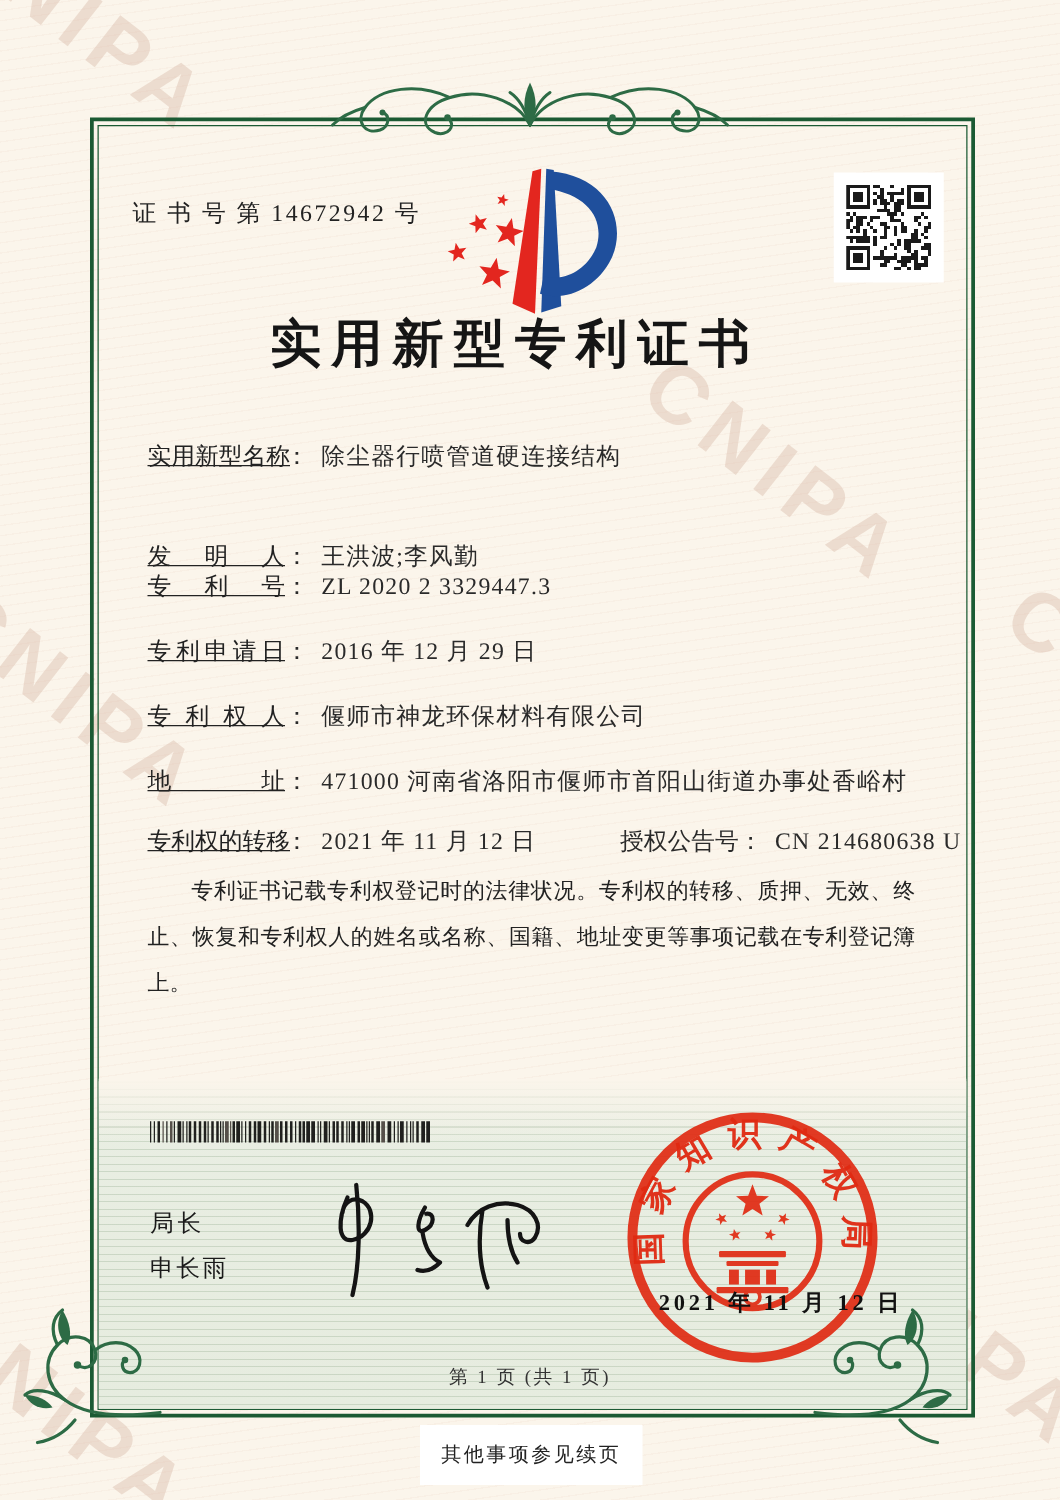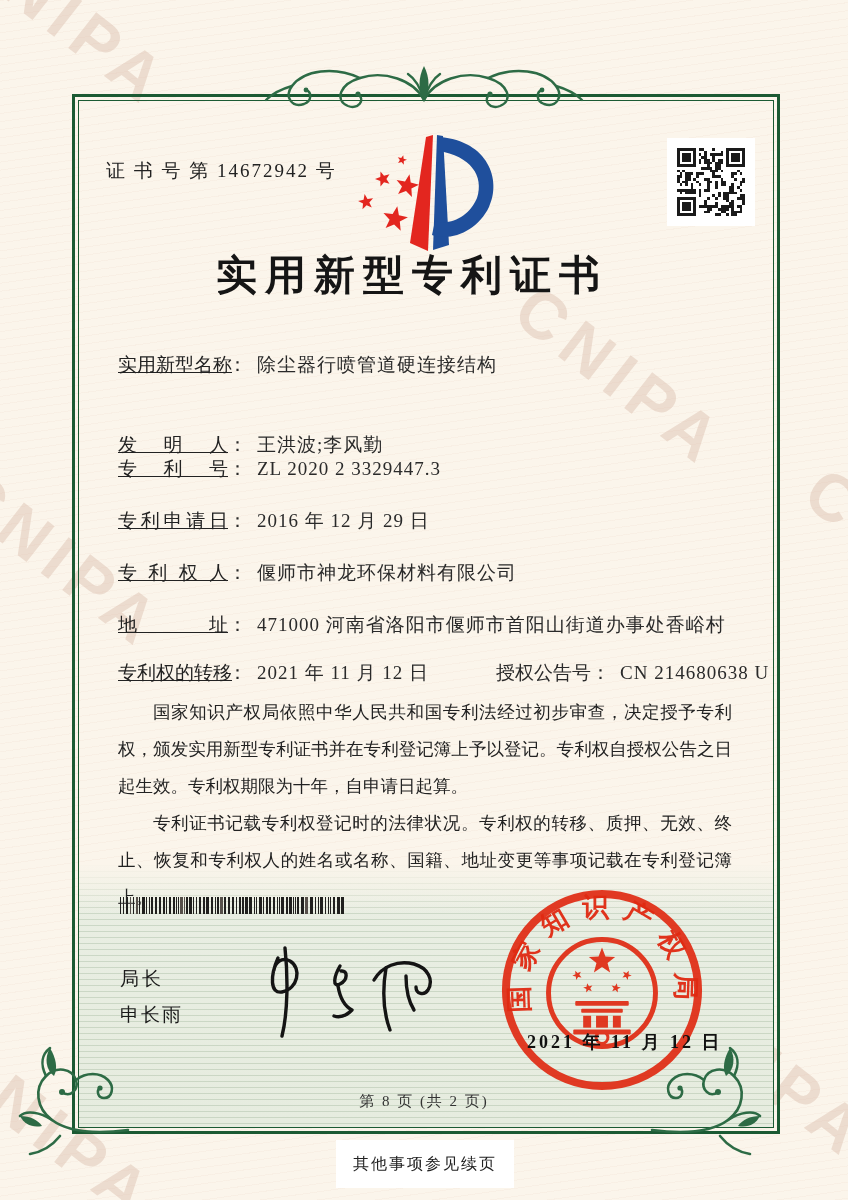--- a/index.html
+++ b/index.html
@@ -476,21 +476,20 @@
   <span class="field-label">地址</span><span class="field-colon">：</span><span class="field-value">471000 河南省洛阳市偃师市首阳山街道办事处香峪村</span>
 </div>
 <div class="field-row" style="top:660px;">
   <span class="field-label">专利权的转移</span><span class="field-colon">：</span><span class="field-value">2021 年 11 月 12 日</span>
   <span class="grant-no-group">
     <span>授权公告号</span><span class="field-colon">：</span><span class="field-value">CN 214680638 U</span>
   </span>
 </div>
 
 <div class="paragraphs">
-  <p>国家知识产权局依照中华人民共和国专利法经过初步审查，决定授予专利权，颁发实用新型专利证书并在专利登记簿上予以登记。专利权自授权公告之日起生效。专利权期限为十年，自申请日起算。</p>
   <p>专利证书记载专利权登记时的法律状况。专利权的转移、质押、无效、终止、恢复和专利权人的姓名或名称、国籍、地址变更等事项记载在专利登记簿上。</p>
 </div>
 
 <div class="barcode" id="barcode">
     <div style="width: 1px; margin-right: 2px; background: rgb(32, 32, 30);"></div>
     <div style="width: 1px; margin-right: 2px; background: rgb(32, 32, 30);"></div>
     <div style="width: 2px; margin-right: 2px; background: rgb(32, 32, 30);"></div>
     <div style="width: 1px; margin-right: 2px; background: rgb(86, 80, 74);"></div>
     <div style="width: 1px; margin-right: 2px; background: rgb(32, 32, 30);"></div>
     <div style="width: 2px; margin-right: 1px; background: rgb(86, 80, 74);"></div>
@@ -592,14 +591,14 @@
     <rect x="84" y="124" width="42" height="4" rx="1"></rect>
     <rect x="86" y="131" width="8" height="12"></rect>
     <rect x="99" y="131" width="12" height="12"></rect>
     <rect x="116" y="131" width="8" height="12"></rect>
     <rect x="76" y="145" width="58" height="5" rx="1"></rect>
     <circle cx="105" cy="153" r="6" fill="none" stroke="#e02a12" stroke-width="3"></circle>
   </g>
 </svg>
 <div class="seal-date">2021 年 11 月 12 日</div>
 
-<div class="page-info">第 8 页 (共 2 页)</div>
+<div class="page-info">第 1 页 (共 1 页)</div>
 <div class="continuation-box">其他事项参见续页</div>
 
 </body></html>

